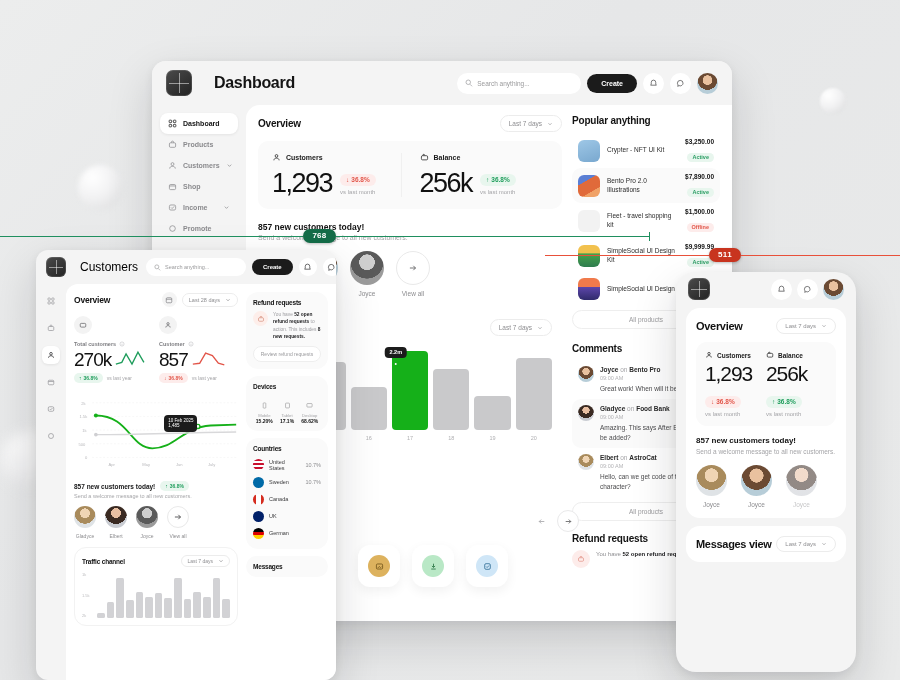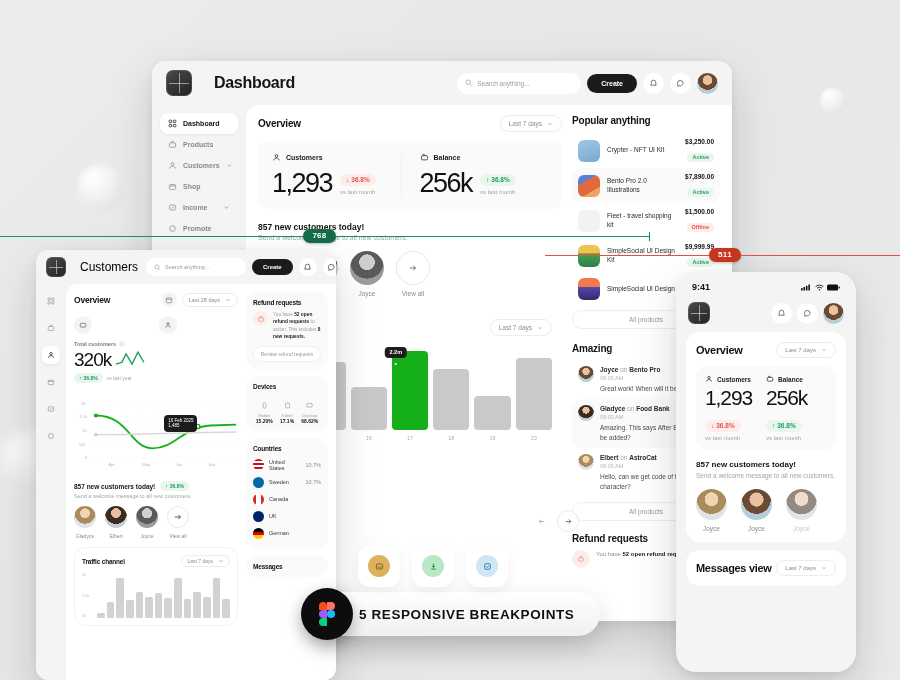--- a/index.html
+++ b/index.html
@@ -458,21 +458,21 @@
               <div class="prod-row">
                 <div class="thumb t5"></div>
                 <div class="prod-name">SimpleSocial UI Design Kit</div>
                 <div class="prod-right">
                   <div class="prod-price"></div>
                 </div>
               </div>
             </div>
           <button class="ghost-btn">All products</button>
 
-          <div class="sect-title" style="margin:14px 0 6px">Amazing</div>
+          <div class="sect-title" style="margin:14px 0 6px">Comments</div>
           <div id="cmtList">
               <div class="cmt">
                 <div class="avatar av-b"></div>
                 <div style="min-width:0">
                   <div class="cmt-who"><b>Joyce</b> <span class="on">on</span> <b>Bento Pro</b></div>
                   <div class="cmt-time">09:00 AM</div>
                   <div class="cmt-text">Great work! When will it be available?</div>
                 </div>
               </div>
               <div class="cmt hl">
@@ -621,28 +621,50 @@
           <div style="display:flex;gap:6px">
             <div style="flex:1;min-width:0">
               <div class="mini-label">
                 <span>Total customers</span>
                 <svg viewBox="0 0 16 16" width="6" height="6">
                     <circle cx="8" cy="8" r="5.5" fill="none" stroke="#b5b5b8" stroke-width="1.3"></circle>
                     <path d="M8 7v4" stroke="#b5b5b8" stroke-width="1.3"></path>
                   </svg>
               </div>
               <div style="display:flex;align-items:center;gap:4px;margin:2px 0 4px">
-                <div class="mini-val">320k</div>
+                <div class="mini-val">270k</div>
                 <svg class="spark" viewBox="0 0 40 20" width="34">
                     <polyline points="1,16 8,14 13,4 20,16 27,2 34,14" fill="none" stroke="#1f9d5c" stroke-width="1.6"></polyline>
                   </svg>
               </div>
               <div style="display:flex;align-items:center;gap:4px">
                 <span class="delta up" style="font-size:5px;padding:2px 5px">
                   <span>↑</span>
+                    <span>36.8%</span>
+                </span>
+                <span style="font-size:5px;color:#a5a5a8">vs last year</span>
+              </div>
+            </div>
+            <div style="flex:1;min-width:0">
+              <div class="mini-label">
+                <span>Customer</span>
+                <svg viewBox="0 0 16 16" width="6" height="6">
+                    <circle cx="8" cy="8" r="5.5" fill="none" stroke="#b5b5b8" stroke-width="1.3"></circle>
+                    <path d="M8 7v4" stroke="#b5b5b8" stroke-width="1.3"></path>
+                  </svg>
+              </div>
+              <div style="display:flex;align-items:center;gap:4px;margin:2px 0 4px">
+                <div class="mini-val">857</div>
+                <svg class="spark" viewBox="0 0 40 20" width="34">
+                    <polyline points="1,16 9,15 16,3 24,6 31,15 38,17" fill="none" stroke="#e2564a" stroke-width="1.6"></polyline>
+                  </svg>
+              </div>
+              <div style="display:flex;align-items:center;gap:4px">
+                <span class="delta down" style="font-size:5px;padding:2px 5px">
+                  <span>↓</span>
                     <span>36.8%</span>
                 </span>
                 <span style="font-size:5px;color:#a5a5a8">vs last year</span>
               </div>
             </div>
           </div>
 
           <div style="margin-top:8px;position:relative">
             <svg viewBox="0 0 180 78" width="100%" height="80">
               <g stroke="#f0f0f1" stroke-width=".6" stroke-dasharray="2 2">
@@ -837,40 +859,20 @@
 
           <div class="card" style="padding:7px;margin-top:7px;background:#fafafa">
             <div class="sect-title" style="font-size:6.5px">Messages</div>
           </div>
         </div>
       </div>
     </div>
   </div>
 
   <div class="frame" id="phone">
-    <div class="phone-status">
-      <div class="phone-time">9:41</div>
-      <div class="phone-ind">
-        <svg viewBox="0 0 18 10" width="11" height="7">
-          <rect x="0" y="6" width="2.6" height="4" rx=".6" fill="#111"></rect>
-            <rect x="4" y="4" width="2.6" height="6" rx=".6" fill="#111"></rect>
-          <rect x="8" y="2" width="2.6" height="8" rx=".6" fill="#111"></rect>
-            <rect x="12" y="0" width="2.6" height="10" rx=".6" fill="#111"></rect>
-        </svg>
-        <svg viewBox="0 0 14 10" width="9" height="7">
-          <path d="M1 3.6a9 9 0 0112 0" fill="none" stroke="#111" stroke-width="1.4"></path>
-          <path d="M3.2 6a6 6 0 017.6 0" fill="none" stroke="#111" stroke-width="1.4"></path>
-          <circle cx="7" cy="8.6" r="1.2" fill="#111"></circle>
-        </svg>
-        <svg viewBox="0 0 22 10" width="13" height="7">
-          <rect x="0" y="0" width="19" height="10" rx="2.6" fill="#111"></rect>
-            <rect x="20" y="3.2" width="1.8" height="3.6" rx=".8" fill="#111"></rect>
-        </svg>
-      </div>
-    </div>
 
     <div class="phone-head">
       <div class="logo"></div>
       <div class="phone-head-right">
         <button class="icon-btn">
           <svg viewBox="0 0 16 16">
               <path d="M8 2a4 4 0 00-4 4v3l-1 2h10l-1-2V6a4 4 0 00-4-4z" fill="none" stroke="#3b3b3d" stroke-width="1.2"></path>
             </svg>
         </button>
         <button class="icon-btn">
@@ -1007,26 +1009,14 @@
     <div class="pill">768</div>
     <div class="line"></div>
     <div class="cap"></div>
   </div>
   <div class="measure m375">
     <div class="line"></div>
     <div class="pill">511</div>
     <div class="line"></div>
   </div>
 
-  <div id="figma-badge">
-    <div class="figma-logo">
-      <div class="fg">
-        <i class="a"></i>
-          <i class="b"></i>
-          <i class="c"></i>
-          <i class="d"></i>
-          <i class="e"></i>
-      </div>
-    </div>
-    <div class="ftxt">5 RESPONSIVE BREAKPOINTS</div>
-  </div>
 
 </div>
 
 </body></html>

